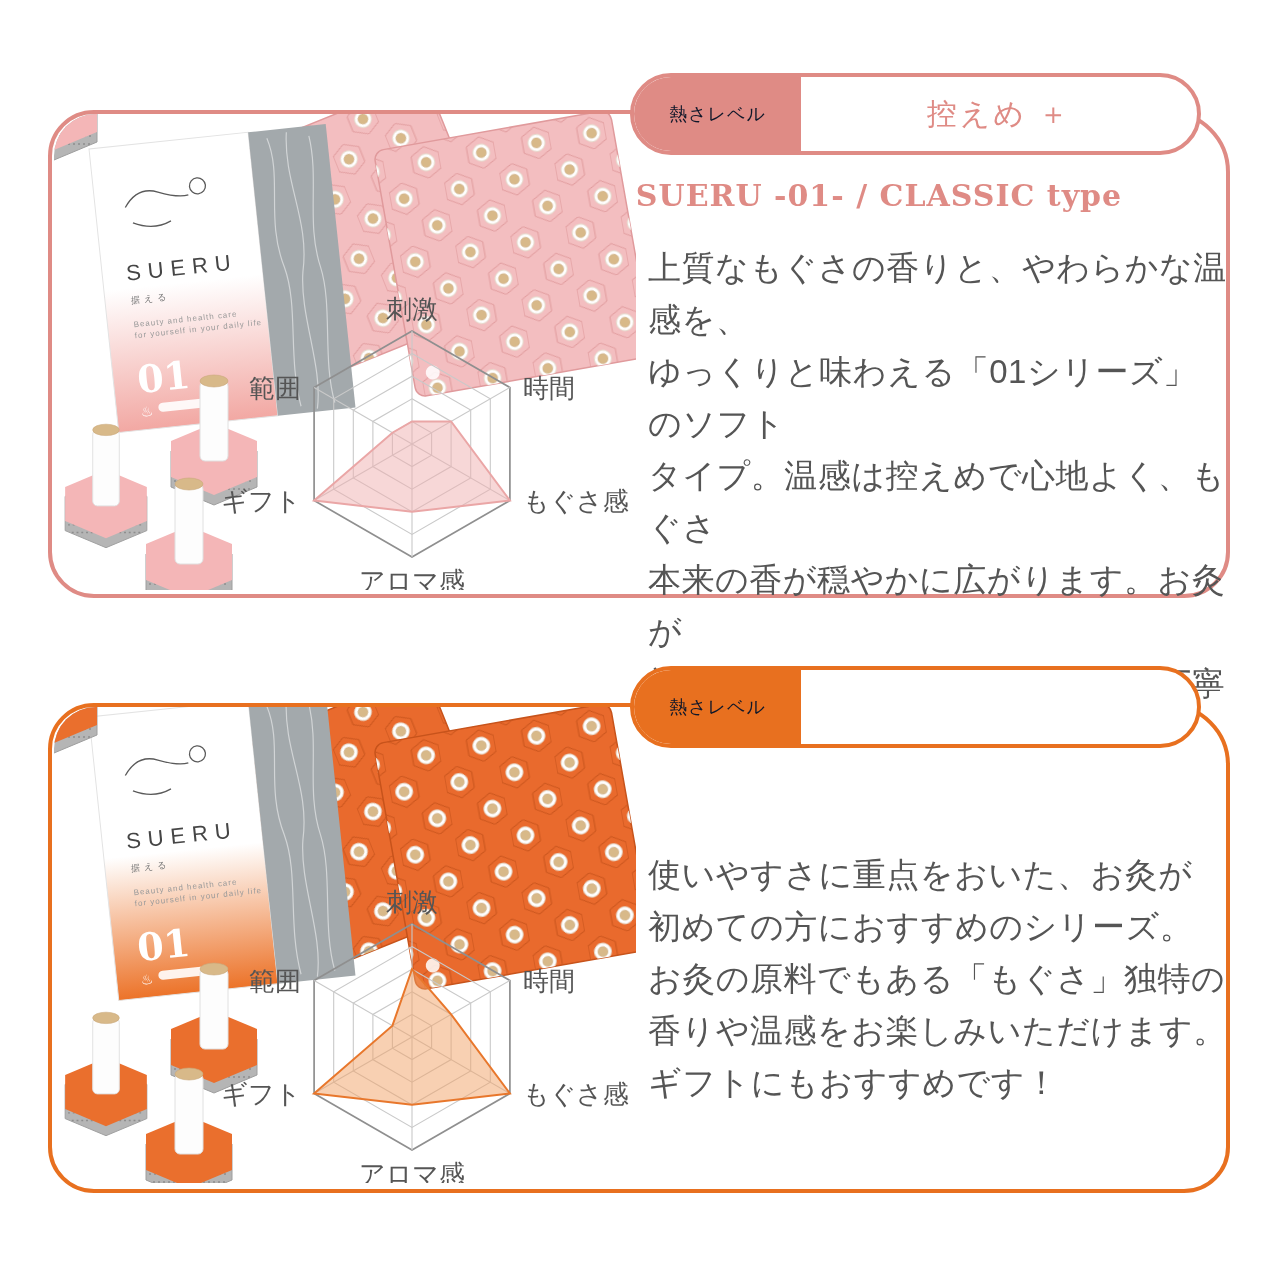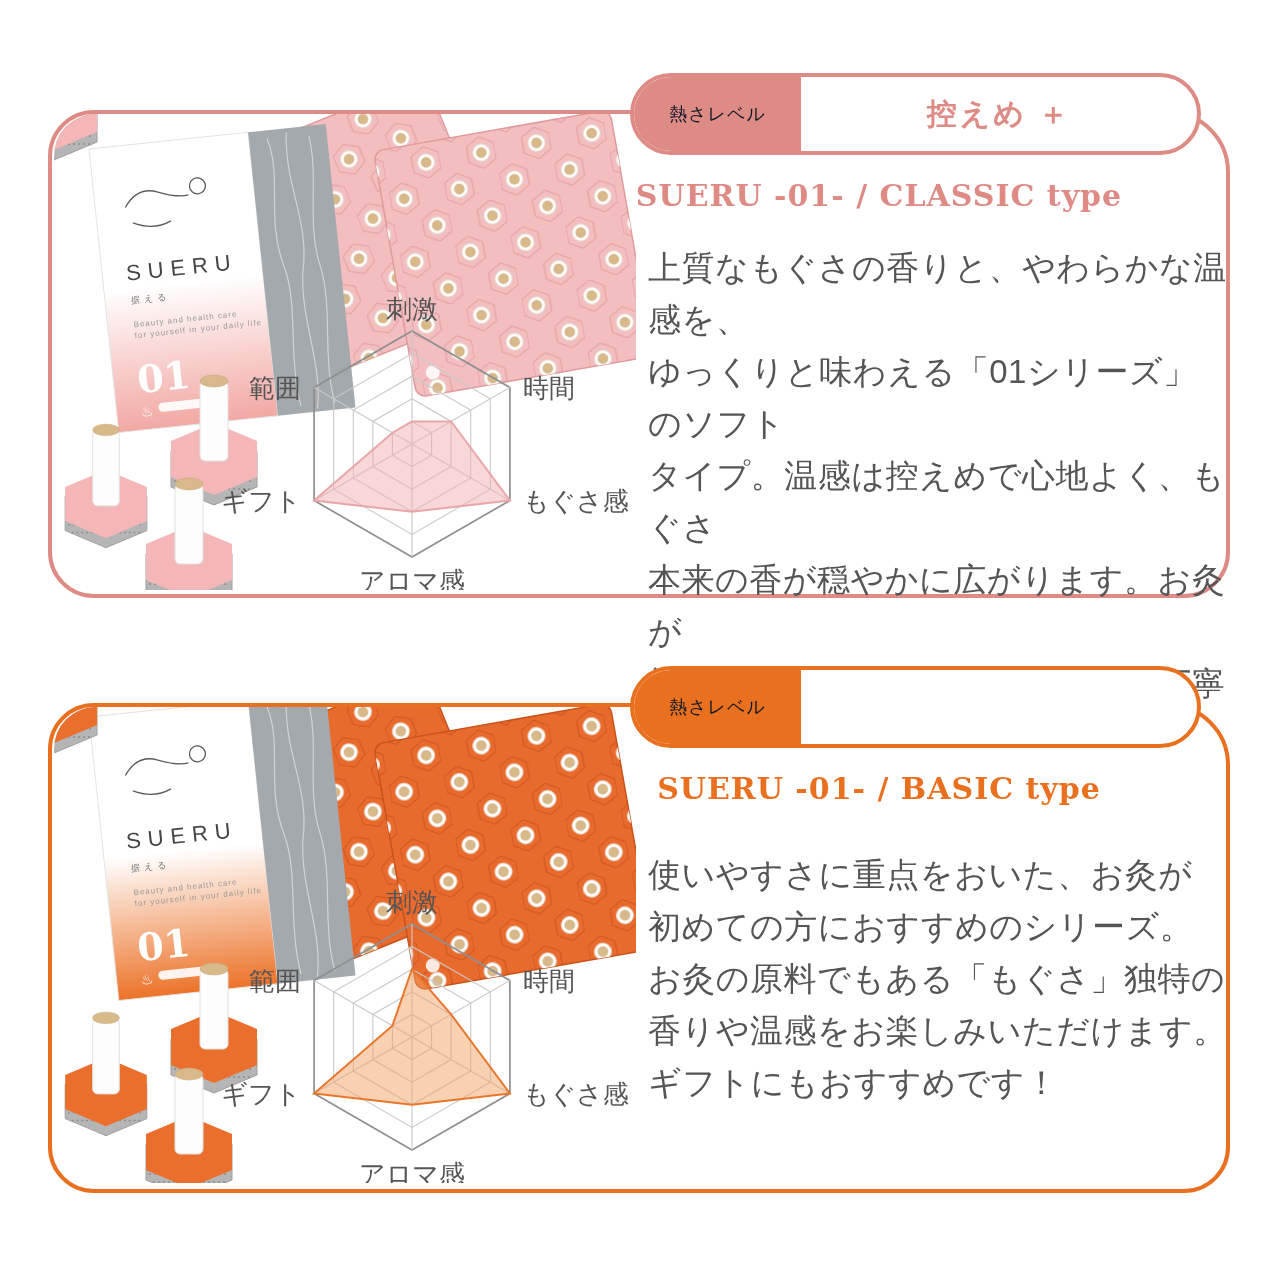--- a/index.html
+++ b/index.html
@@ -8,21 +8,21 @@
   .card{position:absolute;left:48px;width:1174px;background:#fff;
         border:4px solid var(--accent);border-radius:46px 62px 46px 46px}
   #card-classic{top:110px;height:480px}
   #card-basic{top:703px;height:482px}
   .pill{position:absolute;left:578px;top:-41px;width:563px;height:74px;
         border:4px solid var(--accent);border-radius:41px;background:#fff;
         display:flex;overflow:hidden;z-index:5}
   .pill-label{width:167px;background:var(--accent);color:#0f172a;font-size:18px;
         display:flex;align-items:center;justify-content:center;letter-spacing:1px;flex:none}
   .pill-value{flex:1;display:flex;align-items:center;justify-content:center;
-        color:var(--accent);font-size:30px;letter-spacing:3px;font-weight:bold}
+        color:var(--accent);font-size:30px;letter-spacing:3px;font-weight:normal}
   .title{position:absolute;left:545px;top:52px;width:540px;margin:12px;text-align:center;
         font-family:"DejaVu Serif",serif;font-weight:700;font-size:30px;
         letter-spacing:1px;color:var(--accent)}
   .body{position:absolute;left:580px;top:112px;width:580px;margin:16px;
         font-size:33px;line-height:52px;color:#555;white-space:pre-line;letter-spacing:.5px}
   #card-basic .body{top:126px}
   .photo{position:absolute;left:2px;top:0;width:582px;height:476px;
         overflow:hidden;border-radius:42px 0 0 42px}
   .radar{position:absolute;left:150px;top:172px;width:440px;height:304px;z-index:2}
   .grid-outer{fill:none;stroke:#8f8f8f;stroke-width:1.7}
@@ -235,19 +235,18 @@
       <text x="320.9" y="223.5" text-anchor="start" class="axis-label">もぐさ感</text>
       <text x="210" y="304" text-anchor="middle" class="axis-label">アロマ感</text>
       <text x="99.1" y="223.5" text-anchor="end" class="axis-label">ギフト</text>
       <text x="99.1" y="110.5" text-anchor="end" class="axis-label">範囲</text>
     </svg>
 
   <div class="pill">
     <div class="pill-label">熱さレベル</div>
   </div>
 
-  <h2 class="title">SUERU -01- / BASIC type</h2>
   <p class="body">使いやすさに重点をおいた、お灸が
 初めての方におすすめのシリーズ。
 お灸の原料でもある「もぐさ」独特の
 香りや温感をお楽しみいただけます。
 ギフトにもおすすめです！</p>
 </section>
 
 </body></html>

